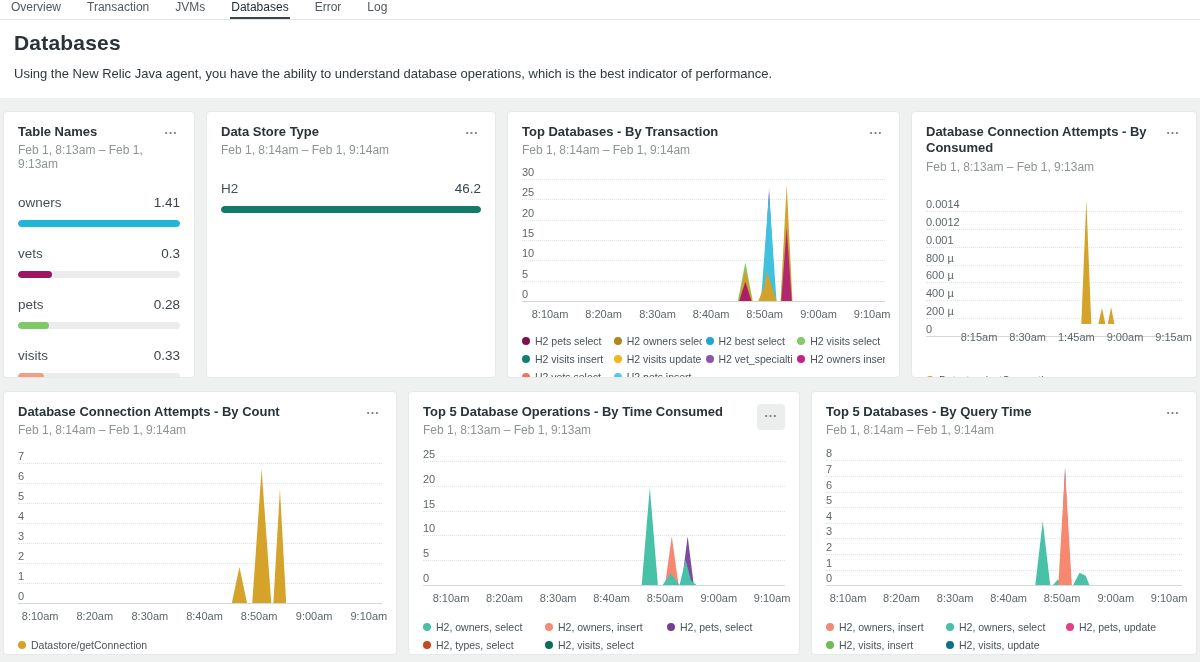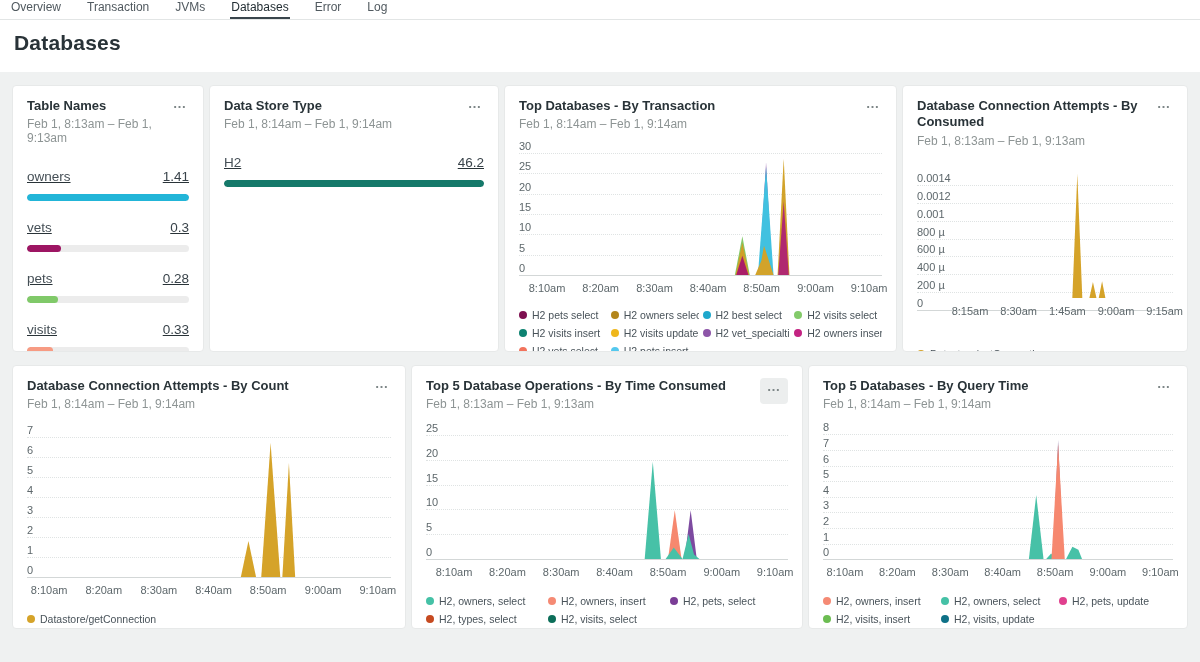--- a/index.html
+++ b/index.html
@@ -18,39 +18,39 @@
   .tab {
     font-size:12px; color:#50595f; padding:2px 1px 3px;
     border-bottom:2px solid transparent; cursor:pointer; white-space:nowrap;
   }
   .tab.active { color:#232e34; border-bottom-color:#39454c; }
   
   .page-header { background:#fff; padding:9px 14px 17px; }
   .page-header h1 { margin:2px 0 0; font-size:21px; font-weight:bold; color:#293338; letter-spacing:.2px; }
   .page-header p { margin:11px 0 0; font-size:13px; color:#2f383e; }
   
-  .row1, .row2 { display:grid; gap:5px; margin:13px 12px 0; }
+  .row1, .row2 { display:grid; gap:11px; margin:13px 3px 0; }
   .row1 { grid-template-columns:192px 290px 393px 1fr; }
   .row1 .card { height:267px; }
   .row2 { grid-template-columns:394px 392px 1fr; }
   .row2 .card { height:264px; }
   .card {
     background:#fff; border:1px solid #e7e9e9; border-radius:4px;
     padding:12px 14px; overflow:hidden; position:relative;
   }
   .card-head { display:flex; justify-content:space-between; align-items:flex-start; }
   .card-head h2 { margin:0; font-size:13px; font-weight:bold; color:#293338; line-height:1.25; }
   .period { font-size:12px; color:#8d9494; margin-top:3px; }
   .menu-btn {
     border:0; background:none; color:#7d8687; font-size:13px; font-weight:bold;
     letter-spacing:1px; line-height:10px; padding:4px 2px; cursor:pointer; flex-shrink:0;
   }
   .menu-btn.boxed { background:#eceeee; border-radius:4px; padding:7px 7px 9px; }
   
-  .bar-row { margin-top:19px;text-decoration:underline; }
+  .bar-row { margin-top:19px; }
   .bar-row:first-child { margin-top:24px; }
   .bar-head { display:flex; justify-content:space-between; font-size:13.5px; color:#454f56; margin-bottom:10px; }
   .bar-head .val { color:#39434a; }
   .bar-track { height:7px; background:#ececec; border-radius:4px; overflow:hidden; }
   .bar-fill { height:100%; border-radius:4px; }
   
   .chart { position:relative; }
   .gridline { position:absolute; left:0; right:0; height:0; border-top:1px dotted #dfe3e3; }
   .baseline { position:absolute; left:0; right:0; height:0; border-top:1px solid #d3d7d7; }
   .ylab { position:absolute; left:0; font-size:11px; color:#5d676b; white-space:nowrap; background:transparent; }
@@ -69,20 +69,21 @@
     <div class="tab">Overview</div>
     <div class="tab">Transaction</div>
     <div class="tab">JVMs</div>
     <div class="tab active">Databases</div>
     <div class="tab">Error</div>
     <div class="tab">Log</div>
   </nav>
 
 <header class="page-header">
   <h1>Databases</h1>
+  <p>Using the New Relic Java agent, you have the ability to understand database operations, which is the best indicator of performance.</p>
 </header>
 
 <main>
   <div class="row1">
 
     <section class="card">
       <div class="card-head">
         <div>
           <h2>Table Names</h2>
           <div class="period">Feb 1, 8:13am – Feb 1, 9:13am</div>

